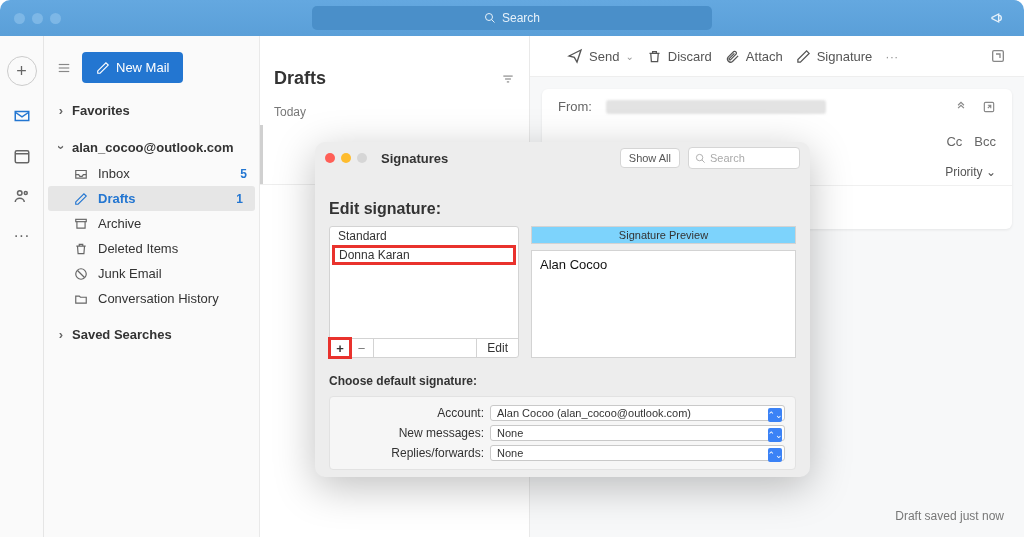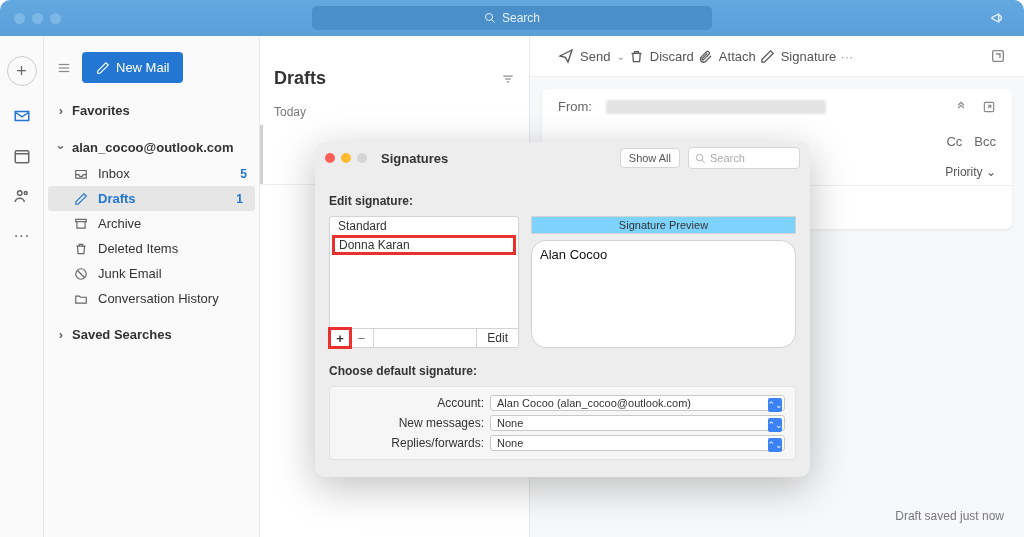--- a/index.html
+++ b/index.html
@@ -40,21 +40,21 @@
 .middle { width: 270px; border-right: 1px solid #e9e9e9; background:#fff; padding-top: 28px; }
 .middle-header { display:flex; align-items:center; justify-content:space-between; padding: 4px 14px 10px; }
 .middle-title { font-size: 18px; font-weight: 600; }
 .middle-filter { color:#888; }
 .today-label { padding: 6px 14px; font-size: 12px; color:#777; }
 .middle-row { height: 60px; border-bottom: 1px solid #eee; background:#fff; }
 .middle-row.sel { background:#fff; box-shadow: inset 3px 0 0 #d0d0d0; }
 
 
 .compose { flex:1; background:#f7f8f9; position: relative; }
-.compose-toolbar { display:flex; align-items:center; gap:4px; padding: 12px 18px; background:#fff; border-bottom:1px solid #eee; color:#555; font-size:13px; }
+.compose-toolbar { display:flex; align-items:center; gap:13px; padding: 12px 18px; background:#fff; border-bottom:1px solid #eee; color:#555; font-size:13px; }
 .compose-toolbar .grp { display:flex; align-items:center; gap:6px; }
 .compose-toolbar .spacer-left { width: 6px; }
 .compose-toolbar .sp { flex:1; }
 .compose-card { margin: 12px 12px 0; background:#fff; border-radius:6px; box-shadow: 0 1px 3px rgba(0,0,0,.08); padding: 0 0 12px 0; }
 .compose-row { display:flex; align-items:center; padding: 10px 16px; font-size:13px; color:#666; }
 .compose-row .fld { width: 48px; }
 .blurtext { width:220px; height:14px; background:#e3e3e3; border-radius:3px; filter: blur(1px); }
 .compose-right { margin-left:auto; display:flex; gap:14px; color:#888; }
 .priority-row { display:flex; justify-content:flex-end; padding: 6px 16px; color:#555; font-size:12px; gap:4px; }
 .fmt-toolbar { display:flex; gap:12px; padding: 8px 16px; color:#999; border-top:1px solid #f0f0f0; }
@@ -63,34 +63,34 @@
 
 .sig-modal { position:absolute; left:315px; top:142px; width:495px; height:335px; background:#ededed; border-radius:10px; box-shadow: 0 10px 40px rgba(0,0,0,.25); }
 .sig-titlebar { height:32px; display:flex; align-items:center; padding: 0 10px; }
 .sig-traffic { display:flex; gap:6px; }
 .sig-dot { width:10px; height:10px; border-radius:50%; }
 .sig-dot.r{background:#ff5f57;} .sig-dot.y{background:#febc2e;} .sig-dot.g{background:#d6d6d6;}
 .sig-title { font-weight:600; margin-left:14px; font-size:13px; }
 .sig-showall { margin-left:auto; background:#fff; border:1px solid #d5d5d5; border-radius:4px; font-size:11px; padding:3px 8px; color:#555; }
 .sig-search { margin-left:8px; background:#fff; border:1px solid #d5d5d5; border-radius:4px; height:22px; width:112px; display:flex; align-items:center; gap:4px; padding:0 6px; font-size:11px; color:#aaa; }
 .sig-body { padding: 6px 14px 12px; }
-.sig-label { font-size:12px; font-weight:600; color:#333; margin: 14px 0 8px; }
+.sig-label { font-size:16px; font-weight:600; color:#333; margin: 20px 0 8px; }
 .sig-cols { display:flex; gap:12px; }
 .sig-list { width:190px; background:#fff; border:1px solid #d3d3d3; border-radius:3px; display:flex; flex-direction:column; height: 132px; }
 .sig-list-header { font-size:11px; color:#555; padding:5px 8px; border-bottom:1px solid #e5e5e5; }
 .sig-list-items { flex:1; }
 .sig-name { font-size:12px; padding:2px 8px; }
 .sig-name.editing { border: 3px solid #e9322d; background:#fff; margin: 0 2px; padding: 0 4px; display:block; }
 .sig-list-bottom { display:flex; border-top:1px solid #d3d3d3; }
 .sig-add { width:24px; height:22px; display:flex; align-items:center; justify-content:center; border:3px solid #e9322d; color:#333; font-weight:600; margin: -2px; z-index:2; background:#fff;}
 .sig-remove { width:24px; display:flex; align-items:center; justify-content:center; border-right:1px solid #d3d3d3; color:#777; }
 .sig-edit { margin-left:auto; padding: 2px 10px; font-size:12px; color:#333; border-left:1px solid #d3d3d3; }
 .sig-preview { flex:1; display:flex; flex-direction:column; }
 .sig-preview-header { background:#7dd3fc; border:1px solid #d3d3d3; border-radius:0; text-align:center; font-size:11px; padding:2px 0; margin-bottom:6px; }
-.sig-preview-box { flex:1; background:#fff; border:1px solid #d3d3d3; border-radius:15px; padding:6px 8px; font-size:13px; color:#111; }
+.sig-preview-box { flex:1; background:#fff; border:1px solid #d3d3d3; border-radius:0; padding:6px 8px; font-size:13px; color:#111; }
 .sig-defaults-label { font-size:12px; font-weight:600; margin: 16px 0 8px; }
 .sig-defaults { background:#f6f6f6; border:1px solid #e2e2e2; border-radius:4px; padding:8px 10px; display:grid; grid-template-columns: 150px 1fr; row-gap:4px; align-items:center; font-size:12px; }
 .sig-defaults .dl { text-align:right; padding-right:6px; }
 .sel-box { background:#fff; border:1px solid #c9c9c9; border-radius:3px; height:16px; display:flex; align-items:center; padding:0 6px; font-size:11px; position:relative; }
 .sel-box .caret { position:absolute; right:2px; top:2px; width:14px; height:14px; background:#3b82f6; border-radius:2px; display:flex; align-items:center; justify-content:center; color:#fff; font-size:9px; }
 
 svg { display:block; }
 </style>
 </head>
 <body>

